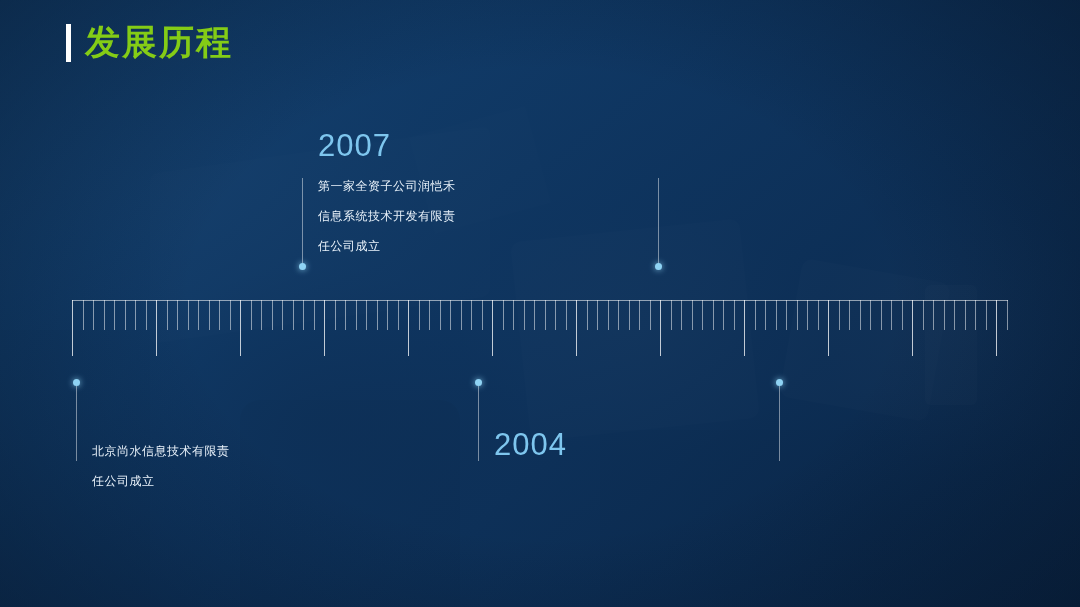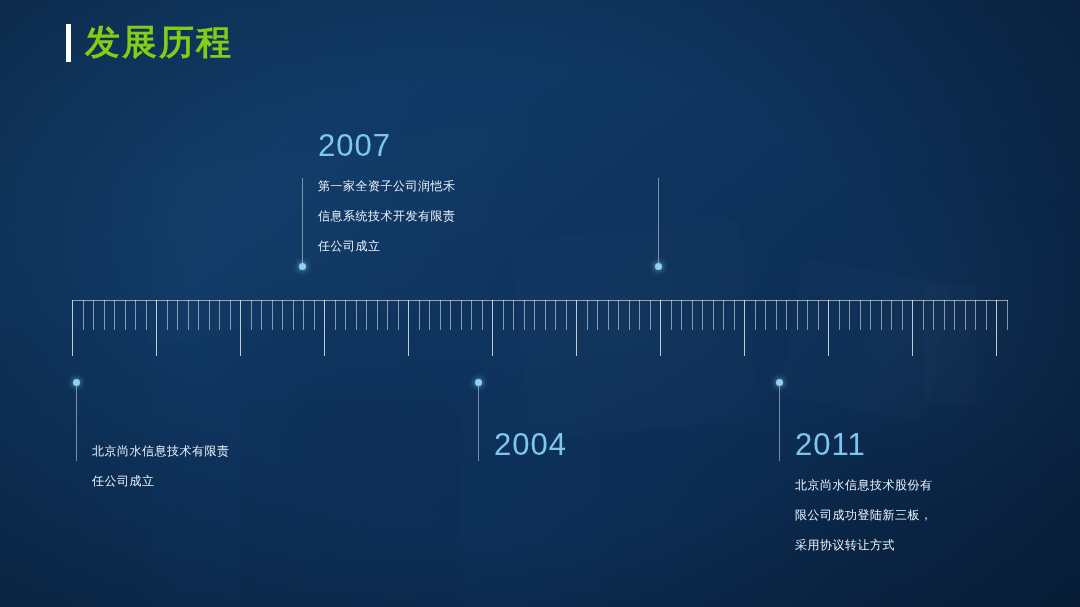--- a/index.html
+++ b/index.html
@@ -262,20 +262,14 @@
 
   <div class="entry e2003">
     <div class="desc">北京尚水信息技术有限责
 任公司成立</div>
   </div>
 
   <div class="entry e2009">
     <div class="year">2004</div>
   </div>
 
-  <div class="entry e2011">
-    <div class="year">2011</div>
-    <div class="desc">北京尚水信息技术股份有
-限公司成功登陆新三板，
-采用协议转让方式</div>
-  </div>
 
 </div>
 
 </body></html>

